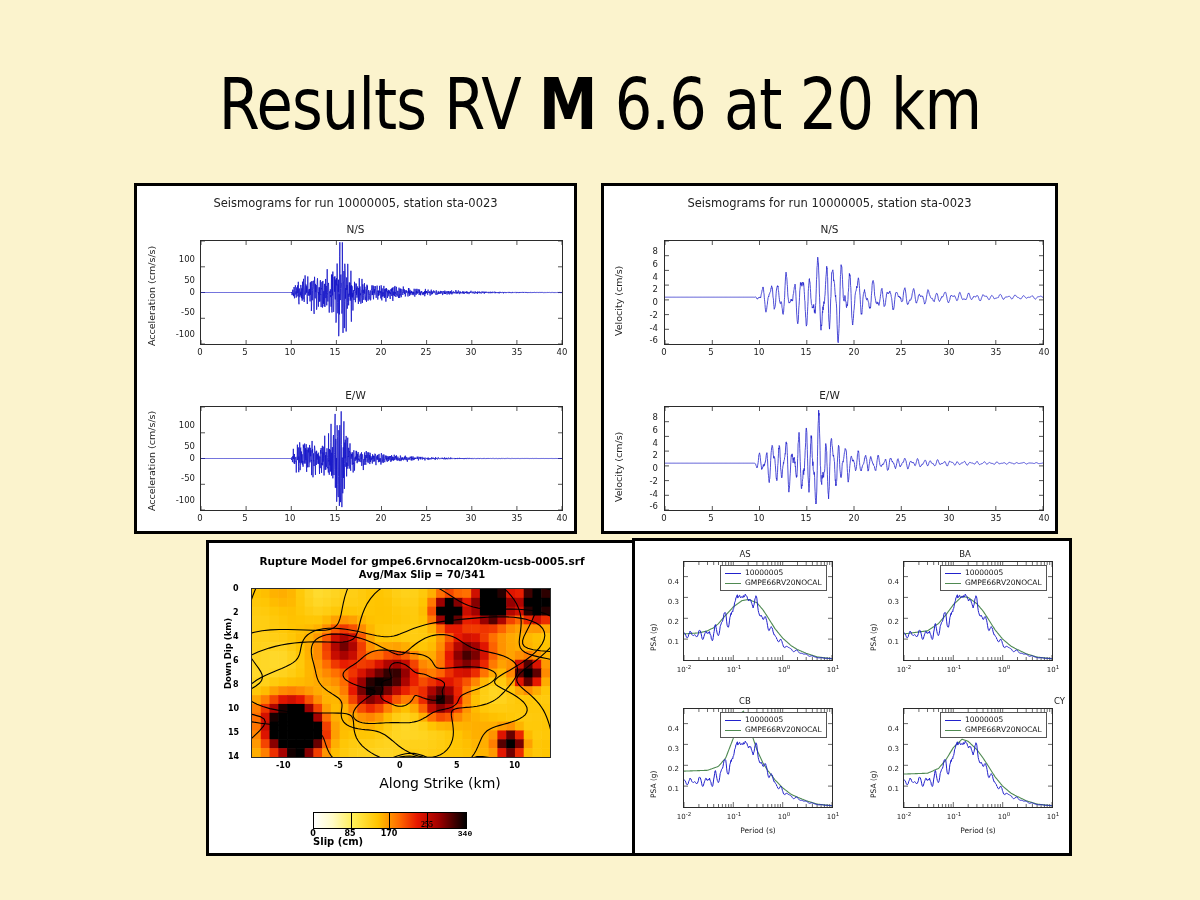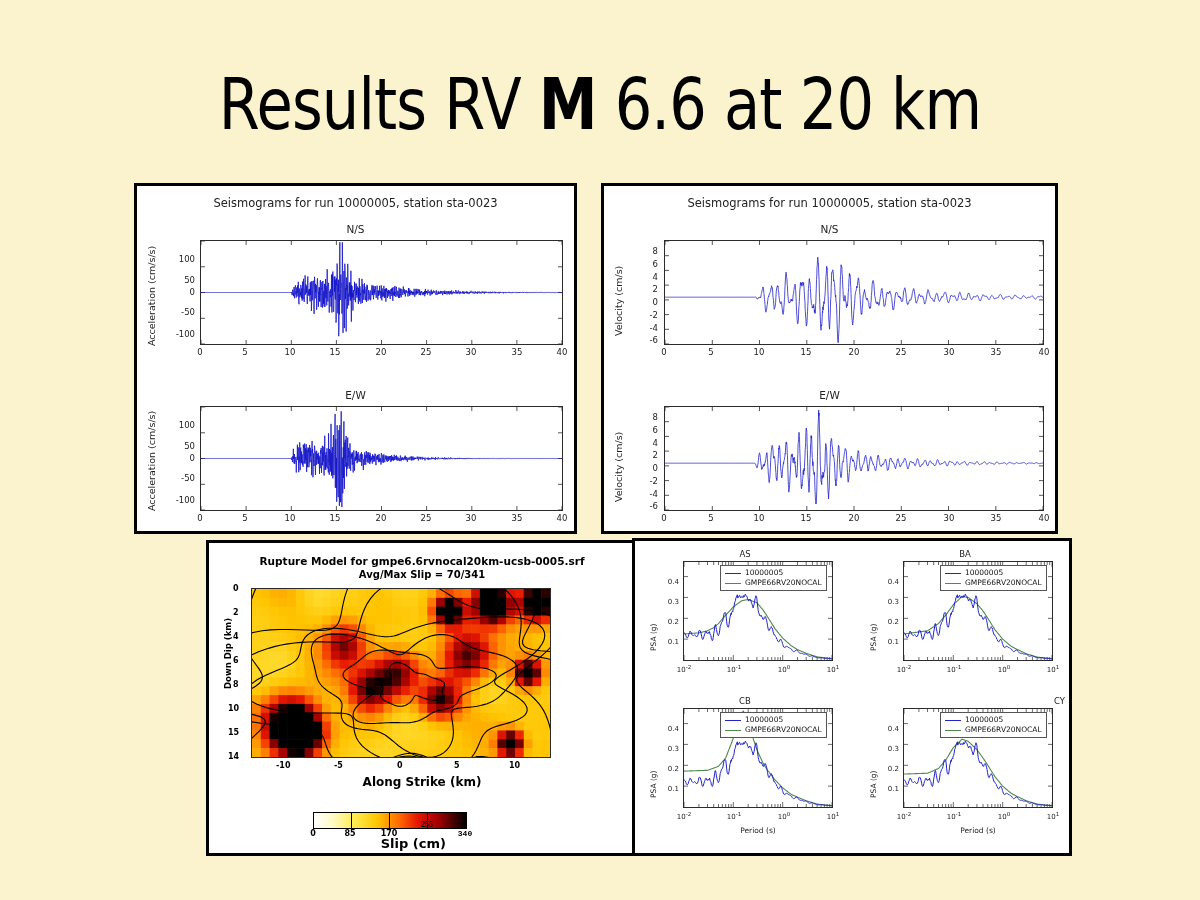--- a/index.html
+++ b/index.html
@@ -40,28 +40,28 @@
   .tick.x{text-align:center;}
   .axes{position:absolute;border:1px solid #2b2b2b;box-sizing:border-box;background:#fff;overflow:hidden;}
   .axes svg{display:block;width:100%;height:100%;}
 
   
   .rup-title{position:absolute;left:0;width:100%;text-align:center;
              font-size:10.5px;font-weight:bold;color:#000;white-space:nowrap;}
   .rup-title2{position:absolute;left:0;width:100%;text-align:center;
              font-size:10px;font-weight:bold;color:#000;white-space:nowrap;}
   .rup-tick{position:absolute;font-size:8px;font-weight:bold;color:#000;white-space:nowrap;}
-  .rup-lab{position:absolute;font-size:12px;font-weight:bold;color:#000;white-space:nowrap;}
+  .rup-lab{position:absolute;font-size:14px;font-weight:normal;color:#000;white-space:nowrap;padding-left:18px;}
   .rup-ylab{position:absolute;font-size:8.5px;font-weight:bold;color:#000;white-space:nowrap;
             transform-origin:0 0;transform:rotate(-90deg);}
   #cbar{position:absolute;left:313px;top:812px;width:152px;height:15px;border:1px solid #000;
         background:linear-gradient(to right,#ffffff 0%,#fffbc8 12%,#ffee55 26%,#ffc400 42%,#ff6a00 56%,#e61700 68%,#a00000 82%,#3c0000 93%,#000000 100%);}
   .cbar-tick{position:absolute;font-size:8px;font-weight:bold;color:#000;white-space:nowrap;text-align:center;}
-  #cbar-label{position:absolute;left:294px;top:836px;width:152px;text-align:right;
-              font-size:13px;font-weight:bold;color:#000;}
+  #cbar-label{position:absolute;left:313px;top:836px;width:152px;text-align:left;
+              font-size:10px;font-weight:bold;color:#000;}
   .cbar-div{position:absolute;top:0;width:1px;height:100%;background:#000;}
 
   
   .legend{position:absolute;background:#fff;border:1px solid #555;padding:2px 4px;
           font-size:7.5px;color:#111;line-height:1.35;}
   .legend .row{display:flex;align-items:center;gap:4px;white-space:nowrap;}
   .legend .sw{display:inline-block;width:16px;height:0;border-top:1.2px solid #333;}
   .legend .sw.blue{border-top-color:#2222cc;}
   .legend .sw.green{border-top-color:#4f8a52;}
   .psa-title{position:absolute;text-align:center;font-size:8.5px;color:#222;white-space:nowrap;}

